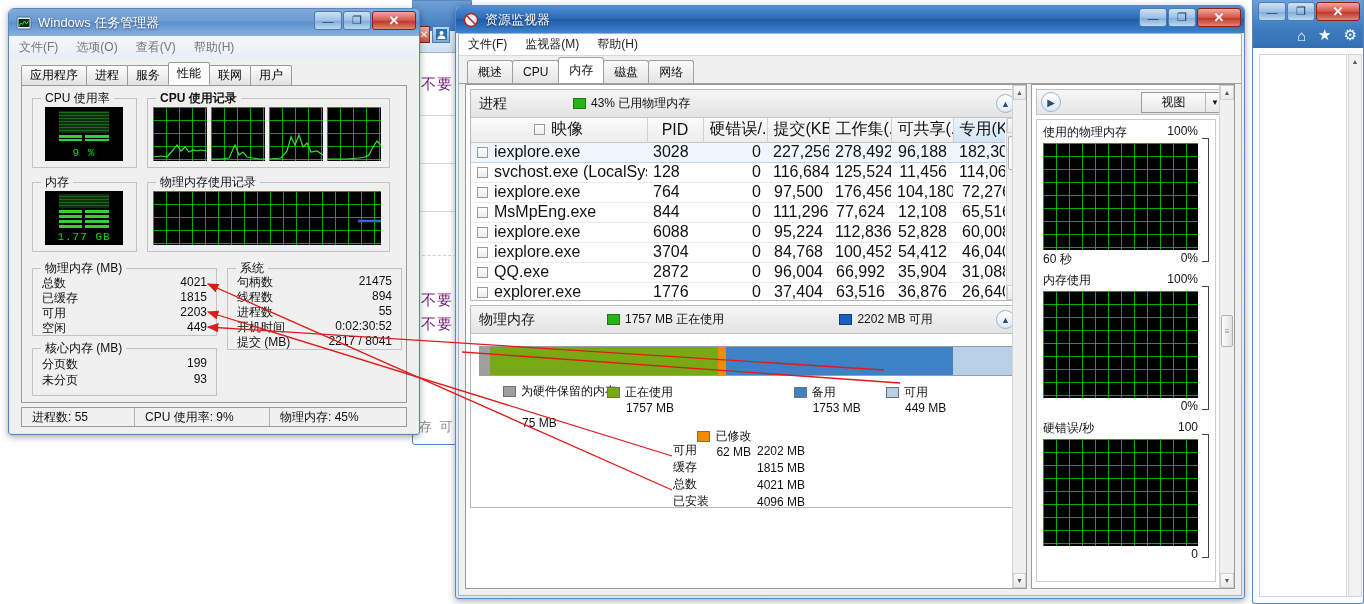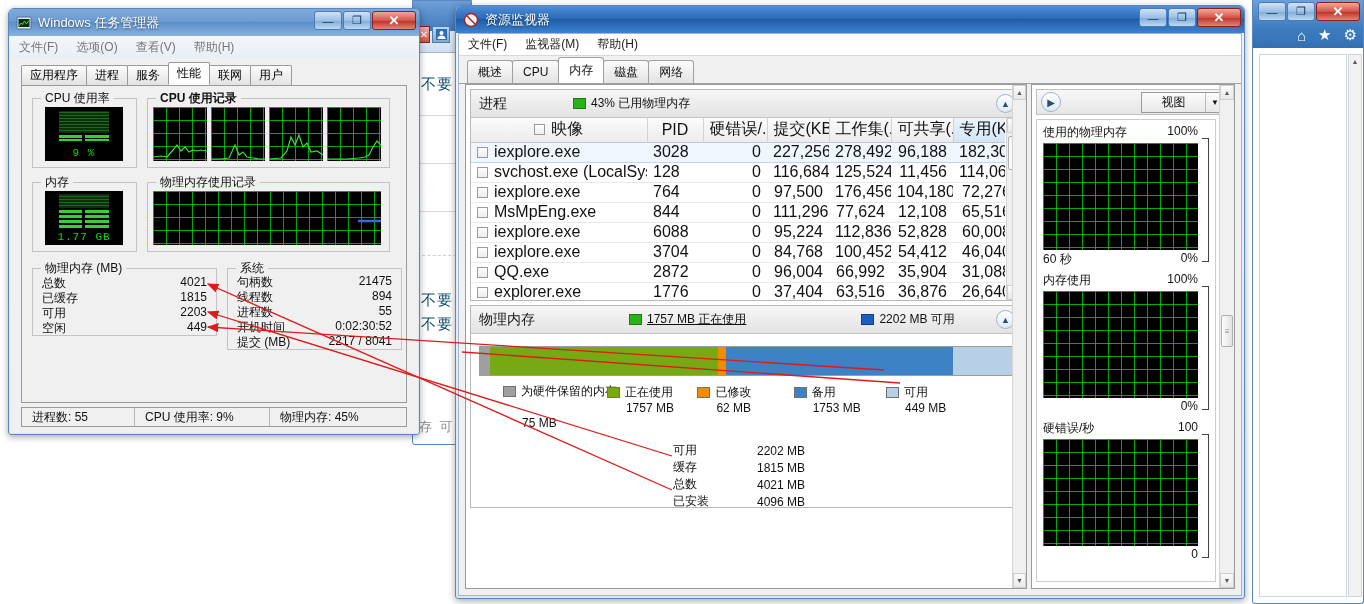--- a/index.html
+++ b/index.html
@@ -207,21 +207,21 @@
   .vscroll .thumb { position:absolute; left:1px; right:1px; border:1px solid #b0b0b0;
      background:linear-gradient(to right,#fdfdfd,#e1e1e1); border-radius:2px;
      display:flex;align-items:center;justify-content:center; color:#8a8a8a; font-size:8px; }
 
   
   #bgwin { position:absolute; left:412px; top:0px; width:60px; height:445px;
     border:1px solid #5a87bd; border-radius:0 0 3px 3px; background:#fff; overflow:hidden; }
   #bgwin .bgtitle { height:30px; background:linear-gradient(to bottom,#6fa0d6,#3f79bd); }
   #bgwin .bgtoolbar { height:22px; background:linear-gradient(to bottom,#e8f0f9,#cfe0f2); border-bottom:1px solid #9fb6ce; }
   #bgwin .bgpage { position:absolute; left:4px; right:4px; top:54px; bottom:18px; background:#fff; }
-  .bgtext { position:absolute; font-size:15px; color:#0c4a6e; letter-spacing:1px; white-space:nowrap; }
+  .bgtext { position:absolute; font-size:15px; color:#701a75; letter-spacing:1px; white-space:nowrap; }
   .bgrule { position:absolute; left:0; right:0; height:1px; background:#d8d8d8; }
 
   #bgright { position:absolute; left:1252px; top:0px; width:112px; height:604px;
      background:#fff; border:1px solid #5a87bd; border-top:none; border-radius:0 0 3px 3px; }
   #bgright .bar { position:absolute; left:0; right:0; top:0; height:48px;
      background:linear-gradient(to bottom,#6ba0db 0%,#3d7cc0 60%,#346fb3 100%); }
   #bgright .icons { position:absolute; right:6px; top:26px; display:flex; gap:12px; align-items:center; color:#fff; font-size:15px; }
   #bgright .content { position:absolute; left:6px; right:16px; top:54px; bottom:6px; background:#fff; border:1px solid #c8d6e6; }
   #bgright .sb { position:absolute; right:1px; top:54px; bottom:6px; width:14px; background:#f2f2f2; border:1px solid #d4d4d4; }
 
@@ -408,20 +408,27 @@
           <span class="kv" style="left:9px;top:6px;">总数</span>
           <span class="kv" style="right:9px;top:6px;">4021</span>
           <span class="kv" style="left:9px;top:21px;">已缓存</span>
           <span class="kv" style="right:9px;top:21px;">1815</span>
           <span class="kv" style="left:9px;top:36px;">可用</span>
           <span class="kv" style="right:9px;top:36px;">2203</span>
           <span class="kv" style="left:9px;top:51px;">空闲</span>
           <span class="kv" style="right:9px;top:51px;">449</span>
         </div>
 
+        <div class="gbox" style="left:10px;top:262px;width:185px;height:48px;">
+          <span class="glabel">核心内存 (MB)</span>
+          <span class="kv" style="left:9px;top:7px;">分页数</span>
+          <span class="kv" style="right:9px;top:7px;">199</span>
+          <span class="kv" style="left:9px;top:23px;">未分页</span>
+          <span class="kv" style="right:9px;top:23px;">93</span>
+        </div>
 
         <div class="gbox" style="left:205px;top:182px;width:175px;height:82px;">
           <span class="glabel">系统</span>
           <span class="kv" style="left:9px;top:5px;">句柄数</span>
           <span class="kv" style="right:9px;top:5px;">21475</span>
           <span class="kv" style="left:9px;top:20px;">线程数</span>
           <span class="kv" style="right:9px;top:20px;">894</span>
           <span class="kv" style="left:9px;top:35px;">进程数</span>
           <span class="kv" style="right:9px;top:35px;">55</span>
           <span class="kv" style="left:9px;top:50px;">开机时间</span>
@@ -588,21 +595,21 @@
           <div class="vscroll" style="right:0;top:28px;bottom:0;">
             <div class="arw">▲</div>
             <div class="thumb" style="top:18px;height:34px;">≡</div>
             <div class="arw" style="position:absolute;bottom:0;left:0;right:0;">▼</div>
           </div>
         </div>
 
         <div class="panel" style="top:220px;height:203px;">
           <div class="panel-head">
             <span class="panel-title">物理内存</span>
-            <span class="panel-stat" style="margin-left:94px;text-decoration:underline;">
+            <span class="panel-stat" style="margin-left:72px;">
               <span class="swatch" style="background:#27b319;border-color:#1c7c12;"></span>
               <span>1757 MB 正在使用</span>
             </span>
             <span class="panel-stat" style="margin-left:115px;">
               <span class="swatch" style="background:#1a5fbf;border-color:#10407f;"></span>
               <span>2202 MB 可用</span>
             </span>
             <div class="chev">▲</div>
           </div>
 
@@ -622,21 +629,21 @@
                 </div>
               <div class="legend-val" style="margin-top:17px;">75 MB</div>
             </div>
             <div class="legend-item" style="width:94px;">
               <div class="legend-top">
                   <span class="swatch" style="background:#76a913;"></span>
                   <span>正在使用</span>
                 </div>
               <div class="legend-val">1757 MB</div>
             </div>
-            <div class="legend-item" style="width:100px;">
+            <div class="legend-item" style="width:100px;margin-top:44px;">
               <div class="legend-top">
                   <span class="swatch" style="background:#f08c00;"></span>
                   <span>已修改</span>
                 </div>
               <div class="legend-val">62 MB</div>
             </div>
             <div class="legend-item" style="width:96px;">
               <div class="legend-top">
                   <span class="swatch" style="background:#3c82c4;"></span>
                   <span>备用</span>

